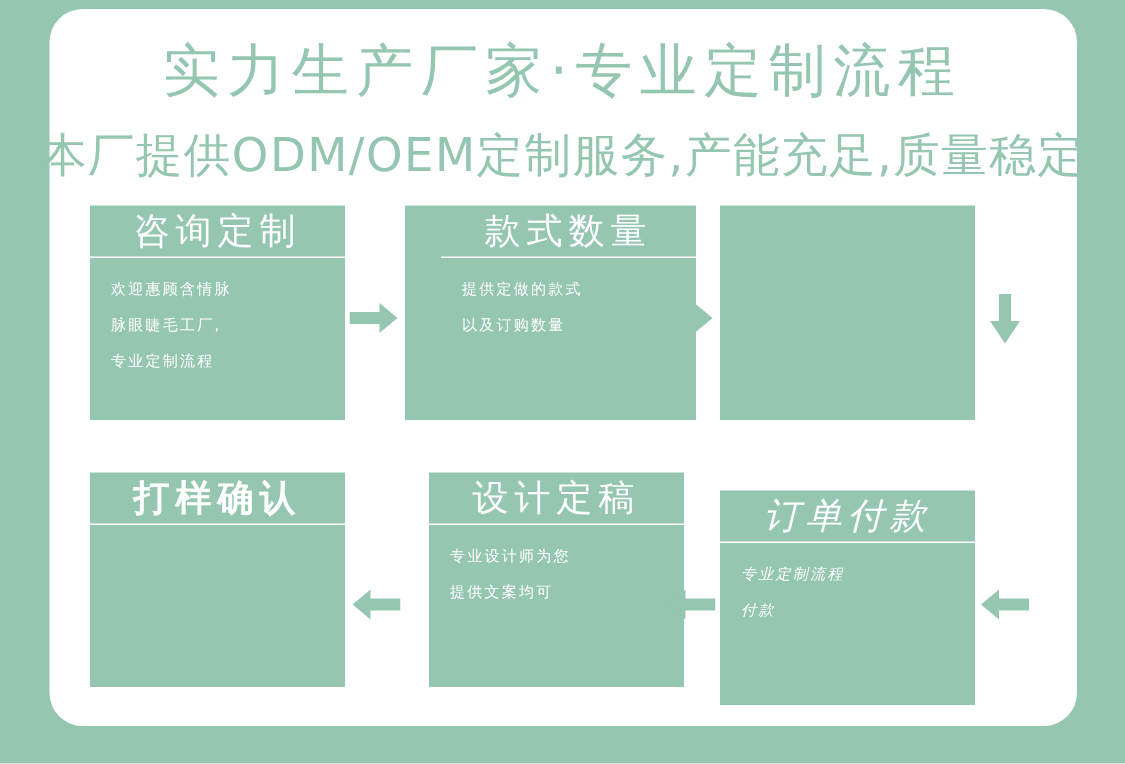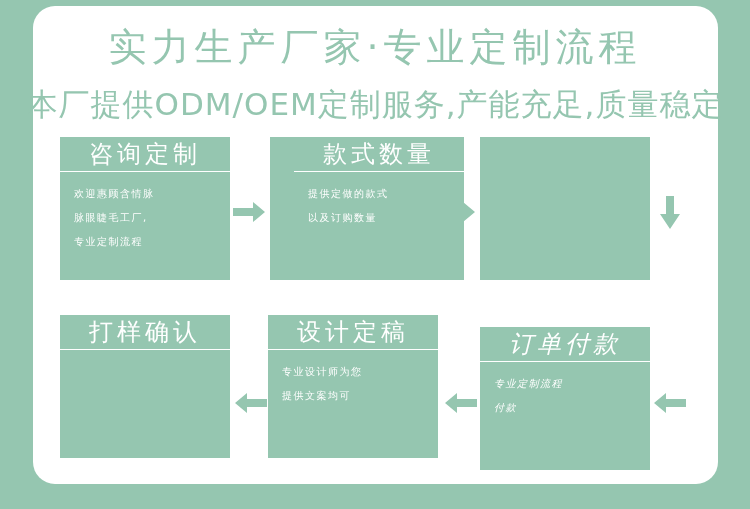--- a/index.html
+++ b/index.html
@@ -66,29 +66,29 @@
   <polygon points="0,7 20,7 20,1 32,11 20,21 20,15 0,15" fill="#95c6b0"></polygon>
 </svg>
 
 <div class="box" style="left:480px; top:137px;">
 </div>
 
 <svg class="arrow" style="left:660px; top:196px;" width="20" height="34" viewBox="0 0 20 34">
   <polygon points="6,0 14,0 14,18 20,18 10,33 0,18 6,18" fill="#95c6b0"></polygon>
 </svg>
 
-<div class="box" style="left:60px; top:315px;">
+<div class="box" style="left:60px; top:315px;font-weight:bold;">
   <div class="head">打样确认</div>
 </div>
 
 <svg class="arrow" style="left:233px; top:392px;" width="34" height="22" viewBox="0 0 34 22">
   <polygon points="34,7 14,7 14,1 2,11 14,21 14,15 34,15" fill="#95c6b0"></polygon>
 </svg>
 
-<div class="box" style="left:268px; top:315px;">
+<div class="box" style="left:286px; top:315px;">
   <div class="head">设计定稿</div>
   <div class="body">
     <div>专业设计师为您</div>
     <div>提供文案均可</div>
   </div>
 </div>
 
 <svg class="arrow" style="left:443px; top:392px;" width="34" height="22" viewBox="0 0 34 22">
   <polygon points="34,7 14,7 14,1 2,11 14,21 14,15 34,15" fill="#95c6b0"></polygon>
 </svg>

